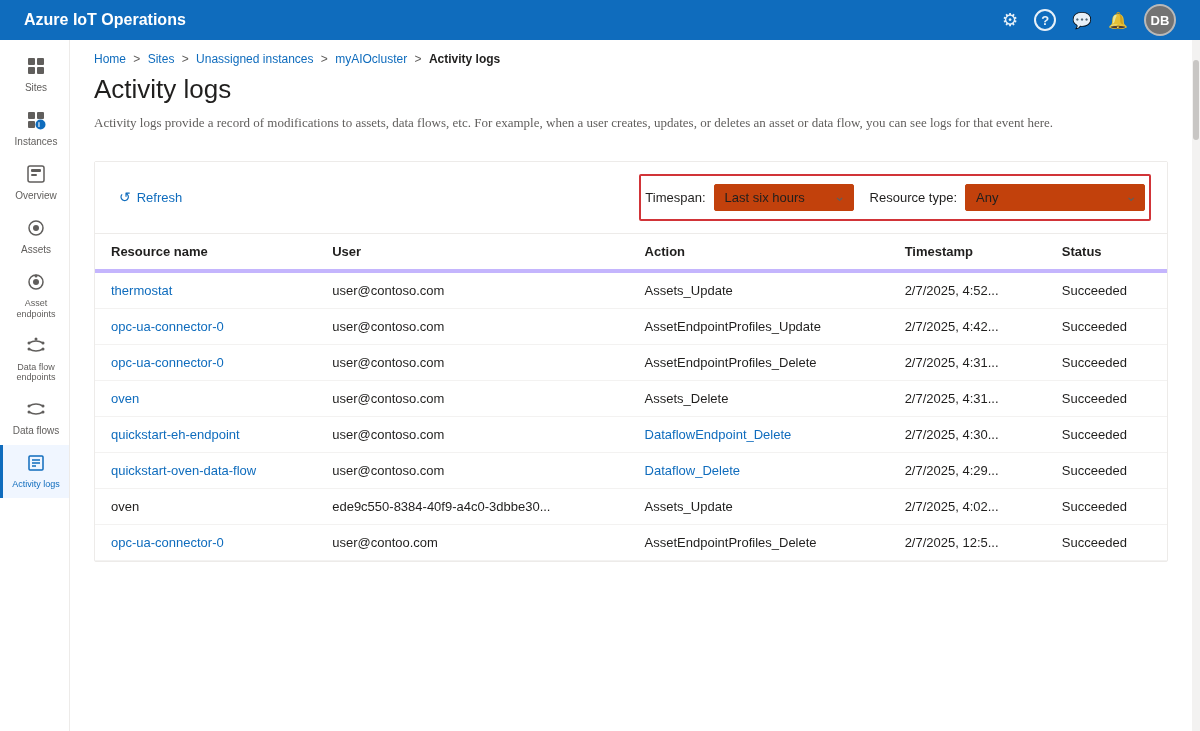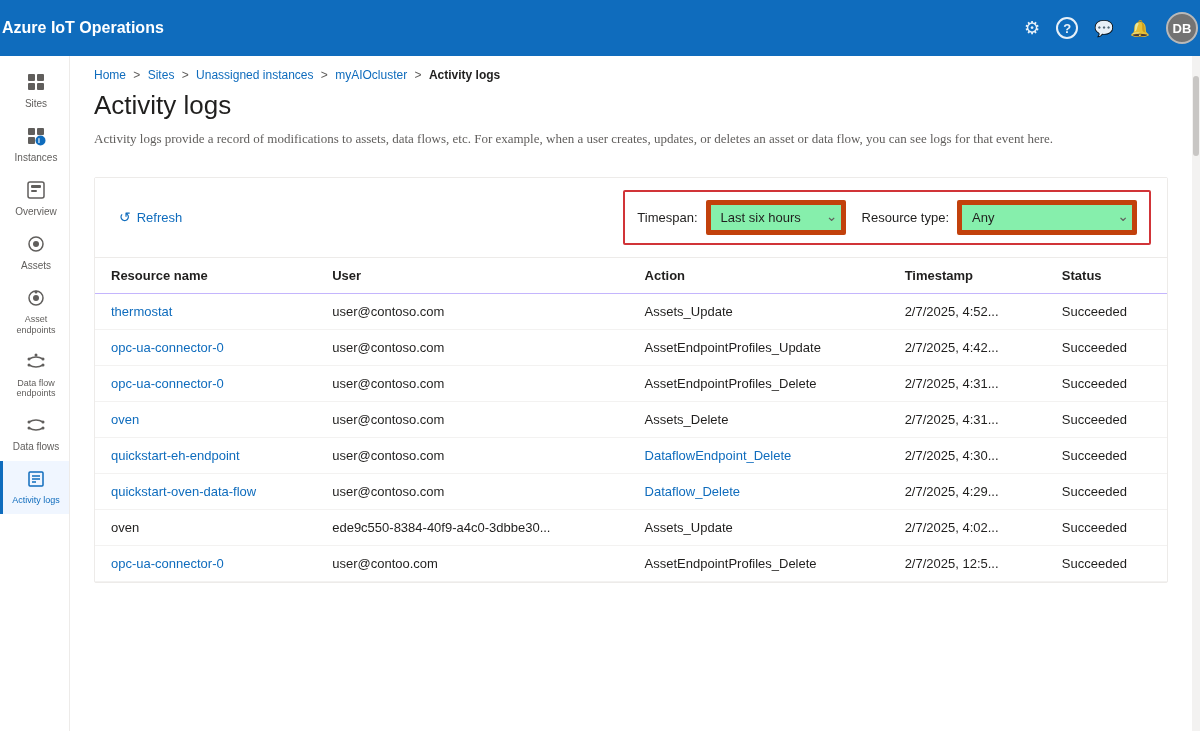--- a/index.html
+++ b/index.html
@@ -2,24 +2,24 @@
 <html><head>
   <meta charset="utf-8">
   <style>
     * { box-sizing: border-box; margin: 0; padding: 0; }
     body { font-family: 'Segoe UI', Arial, sans-serif; font-size: 13px; background: #f3f2f1; display: flex; flex-direction: column; height: 731px; overflow: hidden; }
 
     
     .topnav {
       background: #0f6cbd;
       color: white;
-      height: 56px;
-      display: flex;
-      align-items: center;
-      padding: 0 2px;
+      height: 40px;
+      display: flex;
+      align-items: center;
+      padding: 0 24px;
       flex-shrink: 0;
       justify-content: space-between;
     }
     .topnav-title {
       font-size: 16px;
       font-weight: 600;
       color: white;
     }
     .topnav-icons {
       display: flex;
@@ -152,21 +152,21 @@
       display: flex;
       align-items: center;
       gap: 8px;
     }
     .toolbar-right {
       display: flex;
       align-items: center;
       gap: 16px;
       margin-left: auto;
       border: 2px solid #d13438;
-      padding: 8px 12px;
+      padding: 8px 4px;
       border-radius: 2px;
     }
     .refresh-btn {
       background: none;
       border: none;
       cursor: pointer;
       display: flex;
       align-items: center;
       gap: 6px;
       color: #0f6cbd;
@@ -180,22 +180,22 @@
     }
     .filter-label {
       font-size: 13px;
       color: #201f1e;
       font-weight: 400;
       white-space: nowrap;
     }
     .filter-select {
       appearance: none;
       -webkit-appearance: none;
-      border: 5px solid #c2410c;
-      background: #86efac;
+      border: 1px solid #c2410c;
+      background: #c2410c;
       padding: 5px 28px 5px 10px;
       font-size: 13px;
       cursor: pointer;
       border-radius: 2px;
       color: #201f1e;
       min-width: 140px;
       position: relative;
       background-image: none;
     }
     .select-wrapper {
@@ -217,21 +217,21 @@
     .data-table {
       width: 100%;
       border-collapse: collapse;
     }
     .data-table th {
       text-align: left;
       padding: 10px 16px;
       font-size: 13px;
       font-weight: 600;
       color: #201f1e;
-      border-bottom: 1px solid #c4b5fd;
+      border-bottom: 4px solid #c4b5fd;
       background: #fff;
       white-space: nowrap;
     }
     .data-table td {
       padding: 10px 16px;
       font-size: 13px;
       color: #201f1e;
       border-bottom: 1px solid #f3f2f1;
       vertical-align: middle;
     }

